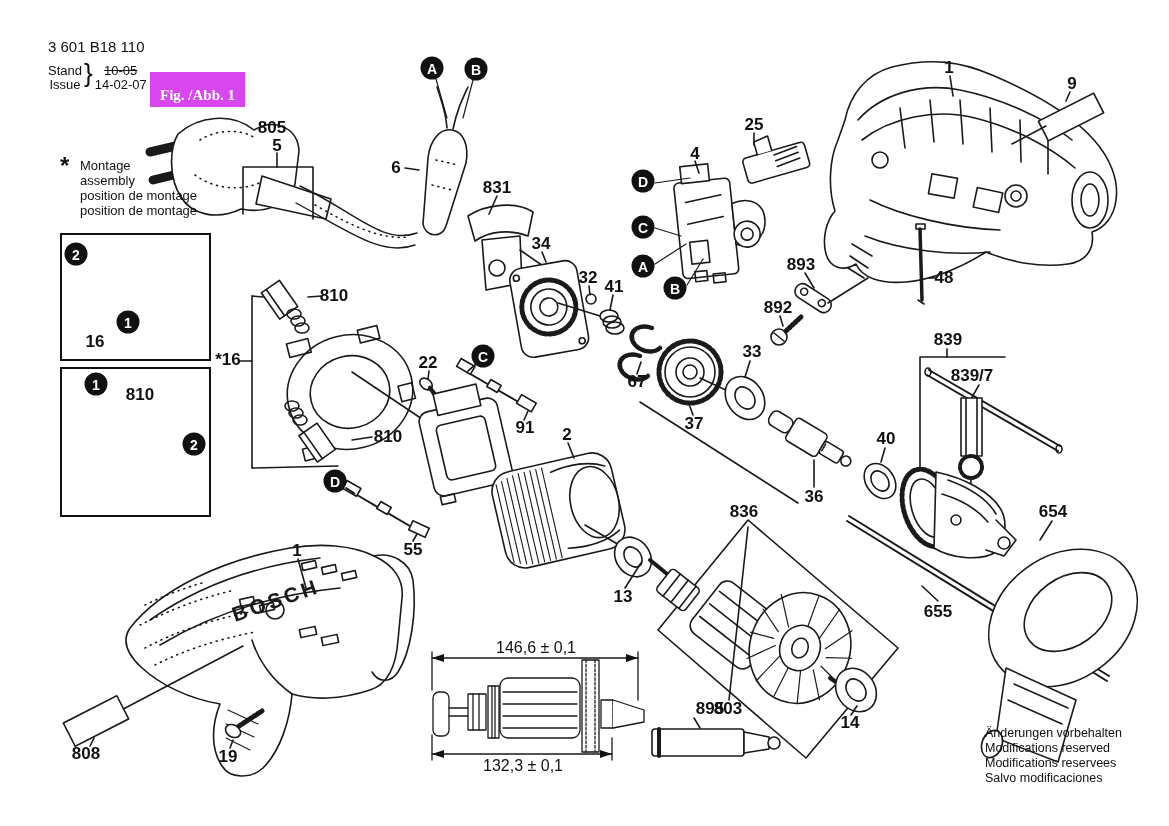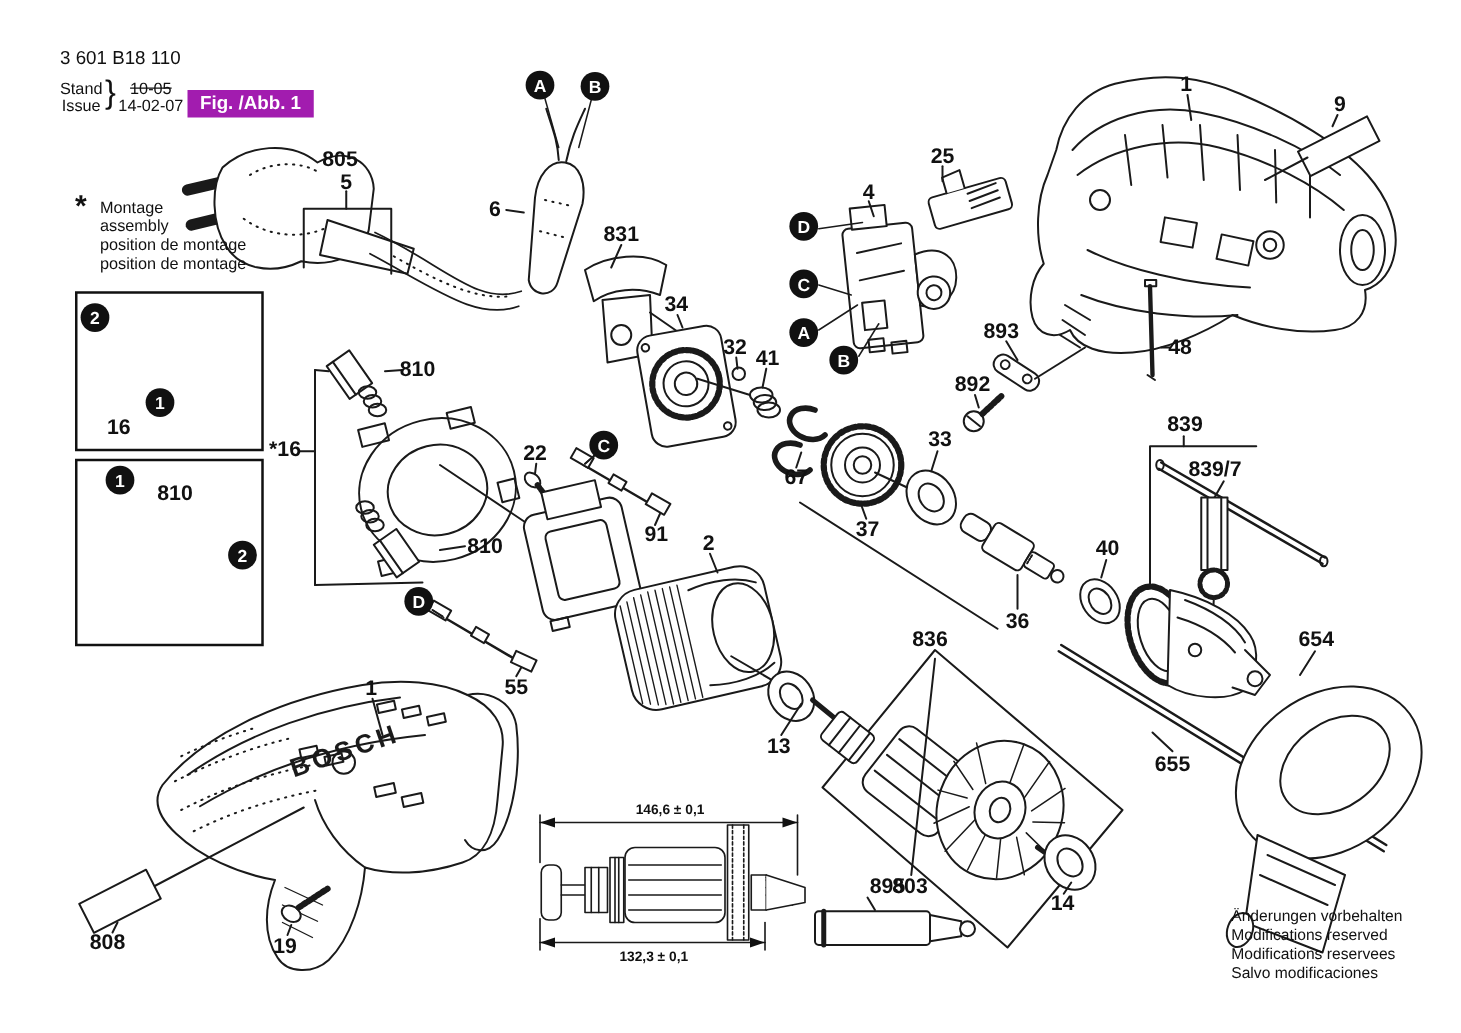--- a/index.html
+++ b/index.html
@@ -5,32 +5,32 @@
   html,body{margin:0;padding:0;background:#fff;}
   #page{position:relative;width:1169px;height:826px;background:#fff;overflow:hidden;
         font-family:"Liberation Sans",sans-serif;color:#111;}
   svg{position:absolute;left:0;top:0;}
   .lbl{position:absolute;transform:translate(-50%,-50%);font-weight:bold;font-size:17px;
        white-space:nowrap;color:#111;}
   .circ{position:absolute;width:23px;height:23px;border-radius:50%;background:#111;color:#fff;
         font-weight:bold;font-size:14px;display:flex;align-items:center;justify-content:center;
         transform:translate(-50%,-50%);}
   .inset{position:absolute;border:2px solid #111;background:#fff;}
-  .figbox{position:absolute;left:150px;top:72px;background:#a21caf;color:#fff;font-weight:bold;
-          font-size:15px;padding:2px 10px 3px 10px;}
+  .figbox{position:absolute;left:150px;top:72px;background:#d946ef;color:#fff;font-weight:bold;
+          font-size:15px;padding:15px 10px 3px 10px;font-family:Liberation Serif, serif;}
   .hdr{position:absolute;left:48px;top:38px;font-size:15px;}
   .issue{position:absolute;left:48px;top:64px;font-size:13px;line-height:14px;}
   .issue .col{display:inline-block;vertical-align:top;text-align:center;}
   .brace{font-size:26px;font-weight:400;position:relative;top:2px;padding:0 2px;}
   .strike{text-decoration:line-through;}
   .note{position:absolute;left:60px;top:158px;font-size:13px;line-height:15px;}
   .note .star{position:absolute;left:0;top:0;font-size:24px;font-weight:bold;}
   .note .lines{margin-left:20px;}
   .footer{position:absolute;left:985px;top:726px;font-size:12.5px;line-height:15px;}
-  .dim{position:absolute;transform:translate(-50%,-50%);font-size:11px;font-weight:bold;}
+  .dim{position:absolute;transform:translate(-50%,-50%);font-size:16px;font-weight:normal;}
 </style>
 </head>
 <body>
 
 <div id="page">
 
 <svg width="1169" height="826" viewBox="0 0 1169 826">
   <g fill="none" stroke="#1a1a1a" stroke-width="1.6" stroke-linecap="round" stroke-linejoin="round">
 
     <g>

